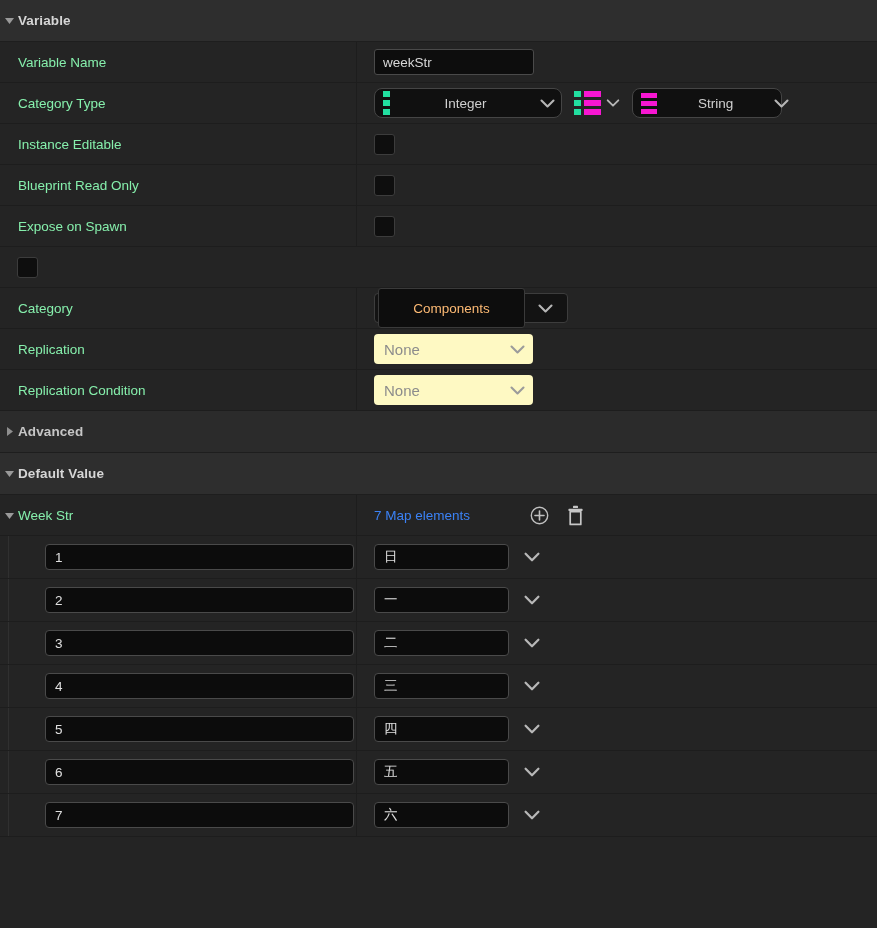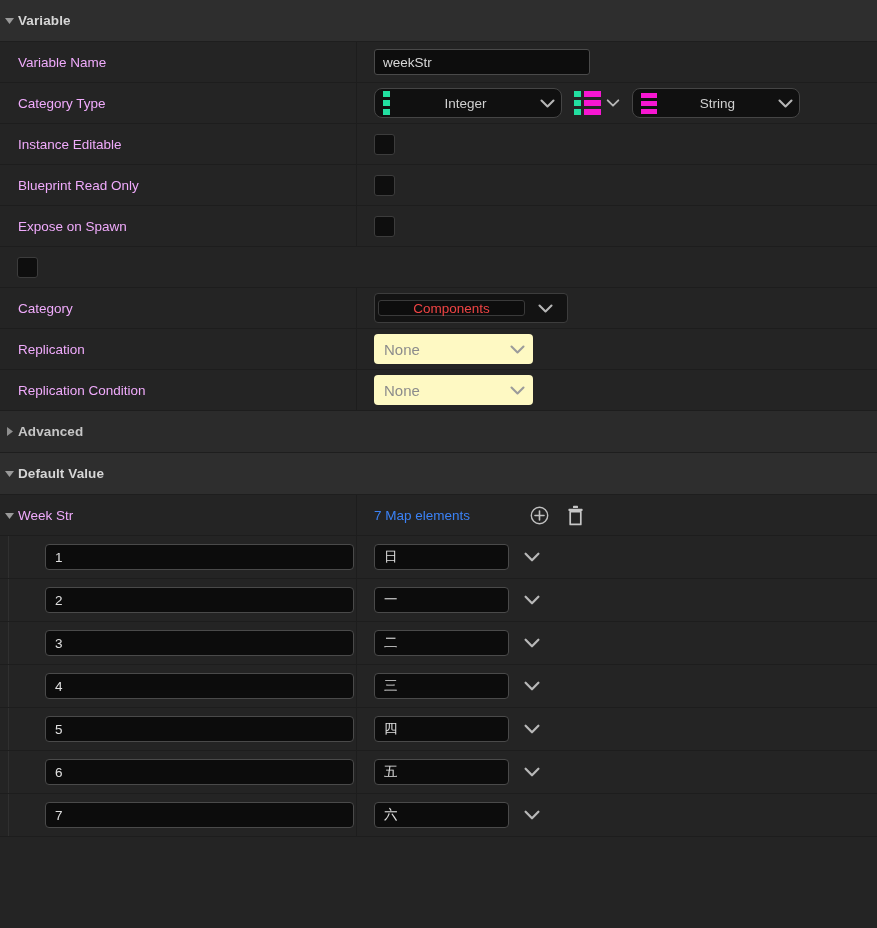--- a/index.html
+++ b/index.html
@@ -80,38 +80,38 @@
   }
   .row .value-cell {
     flex: 1 1 auto;
     height: 100%;
     display: flex;
     align-items: center;
     padding-left: 17px;
     box-sizing: border-box;
   }
   .label {
-    color: #f0abfc;
+    color: #86efac;
     font-size: 13.5px;
   }
 
   
   .textbox {
     background: #0d0d0d;
     border: 1px solid #4a4a4a;
     border-radius: 3px;
     height: 26px;
     box-sizing: border-box;
     display: flex;
     align-items: center;
     padding: 0 8px;
     color: #d8d8d8;
     font-size: 13.5px;
   }
-  .textbox.name { width: 216px; }
+  .textbox.name { width: 160px; }
   .textbox.desc { width: 376px; border-color: #444; }
 
   .checkbox {
     width: 21px;
     height: 21px;
     background: #0e0e0e;
     border: 1px solid #3c3c3c;
     border-radius: 3px;
     box-sizing: border-box;
   }
@@ -128,21 +128,21 @@
     padding: 0 6px 0 8px;
   }
   .type-combo .type-label {
     flex: 1 1 auto;
     text-align: center;
     color: #d0d0d0;
     font-size: 13.5px;
     padding: 0 6px;
   }
   .combo-primary { width: 188px; }
-  .combo-secondary { width: 168px; gap: 35px; }
+  .combo-secondary { width: 150px; gap: 35px; }
 
   .container-btn {
     height: 30px;
     display: flex;
     align-items: center;
     gap: 4px;
     padding: 0 2px;
     margin: 0 10px;
   }
 
@@ -193,29 +193,29 @@
     background: #131313;
     border: 1px solid #3d3d3d;
     border-radius: 4px;
     box-sizing: border-box;
     display: flex;
     align-items: center;
     padding: 0 2px 0 3px;
   }
   .cat-combo .cat-text {
     flex: 1 1 auto;
-    height: 16px;
+    height: 40px;
     background: #0d0d0d;
     border: 1px solid #3a3a3a;
     border-radius: 3px;
     box-sizing: border-box;
     display: flex;
     align-items: center;
     justify-content: center;
-    color: #ef4444;
+    color: #fdba74;
     font-size: 13.5px;
   }
   .cat-combo .cat-arrow {
     width: 40px; flex: 0 0 40px;
     display: flex; align-items: center; justify-content: center;
   }
 
   
   .map-header .value-cell {
     display: flex;

